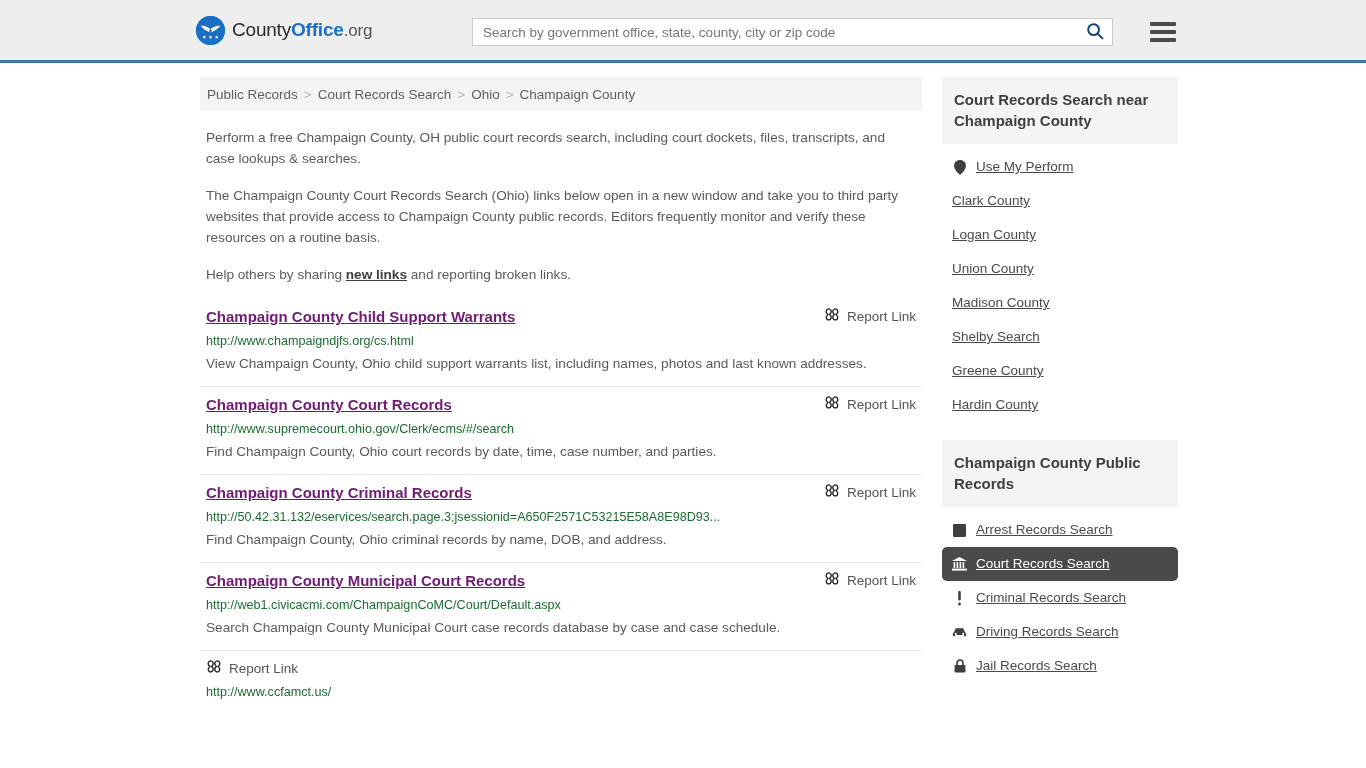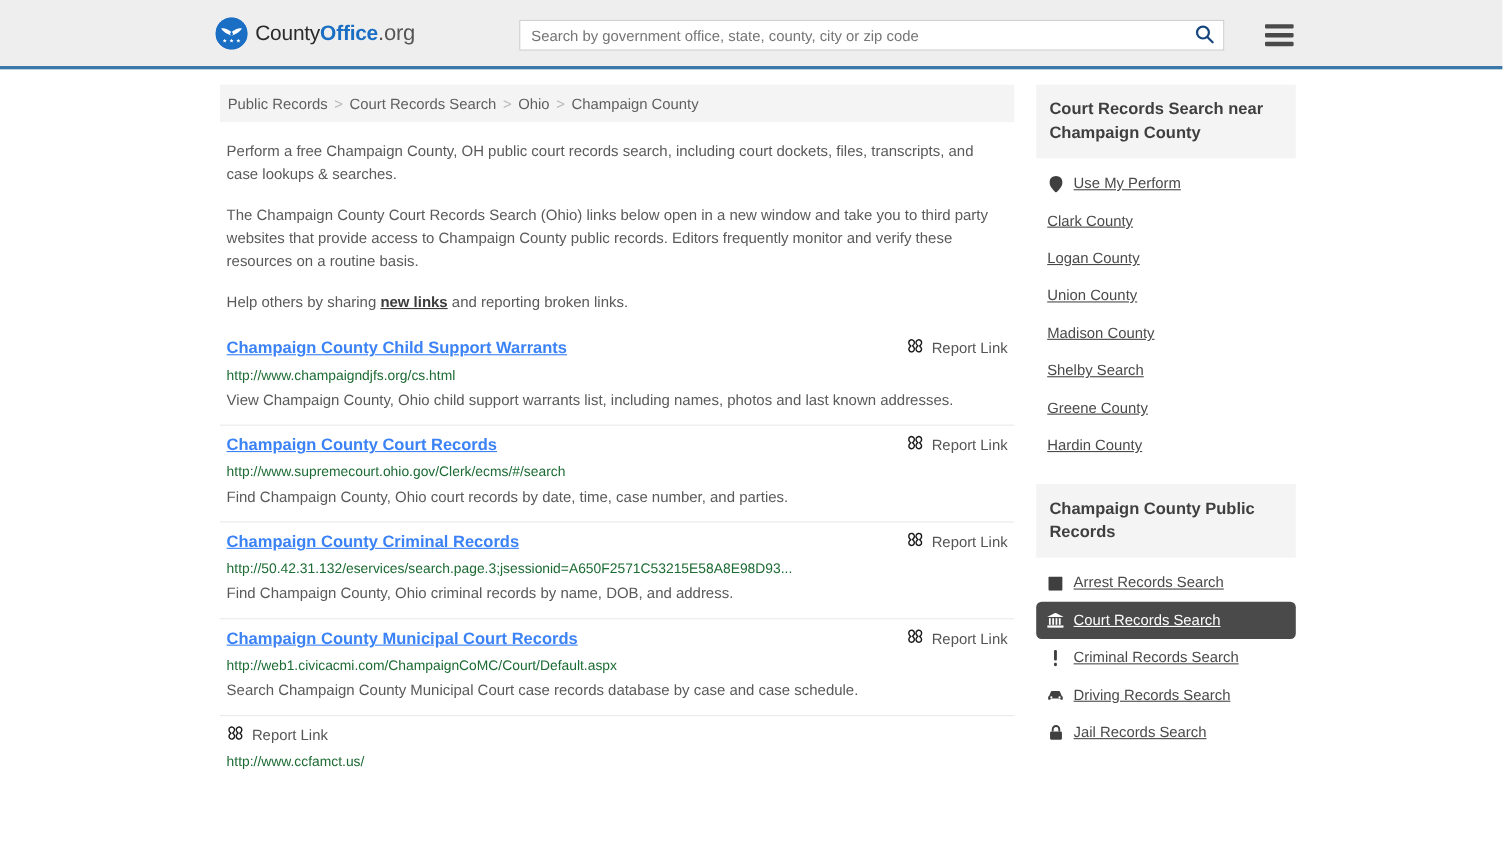--- a/index.html
+++ b/index.html
@@ -38,21 +38,21 @@
     position: relative;
   }
   .brand-mark svg { display: block; }
   .brand-text {
     font-size: 19px;
     letter-spacing: -0.2px;
     white-space: nowrap;
   }
   .brand-text .w1 { color: #2b2b2b; }
   .brand-text .w2 { color: #1a6fc4; font-weight: bold; }
-  .brand-text .w3 { color: #555; font-size: 20px; }
+  .brand-text .w3 { color: #555; font-size: 17px; }
 
   .search-wrap {
     position: absolute;
     left: 472px;
     top: 18px;
     width: 641px;
     height: 28px;
     background: #ffffff;
     border: 1px solid #cccccc;
     display: flex;
@@ -148,21 +148,21 @@
   }
   .result:last-child { border-bottom: none; }
   .result-head {
     display: flex;
     align-items: flex-start;
     justify-content: space-between;
   }
   .result-title {
     font-size: 15px;
     font-weight: bold;
-    color: #3b82f6;
+    color: #701a75;
     text-decoration: underline;
     line-height: 20px;
   }
   .report-link {
     display: flex;
     align-items: center;
     gap: 7px;
     font-size: 13.5px;
     color: #555555;
     white-space: nowrap;

